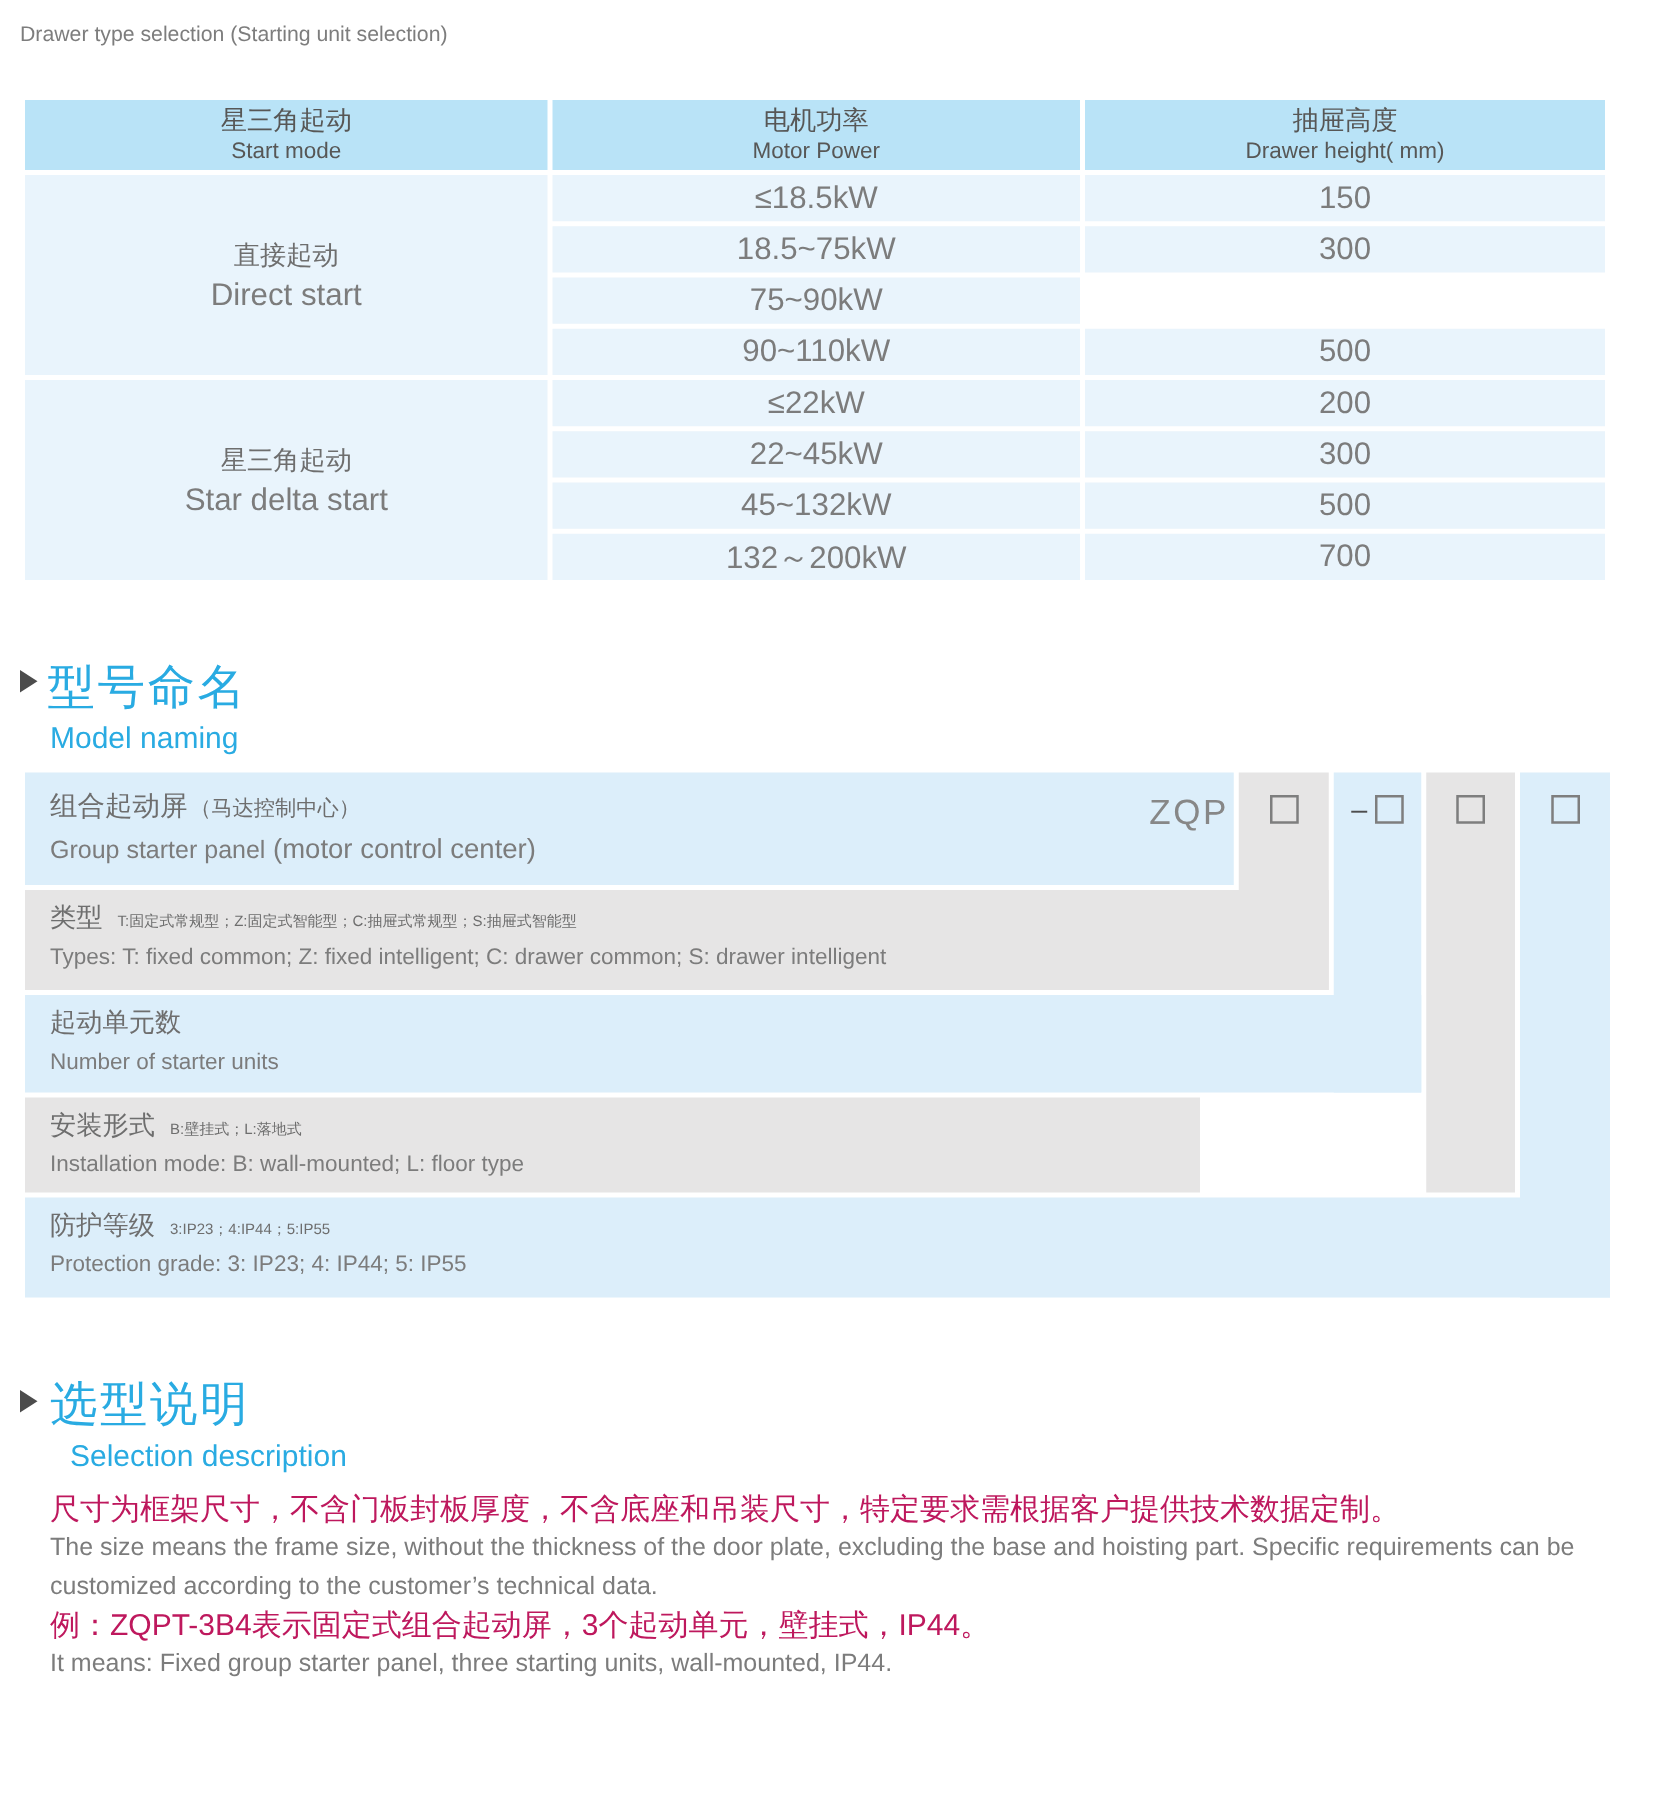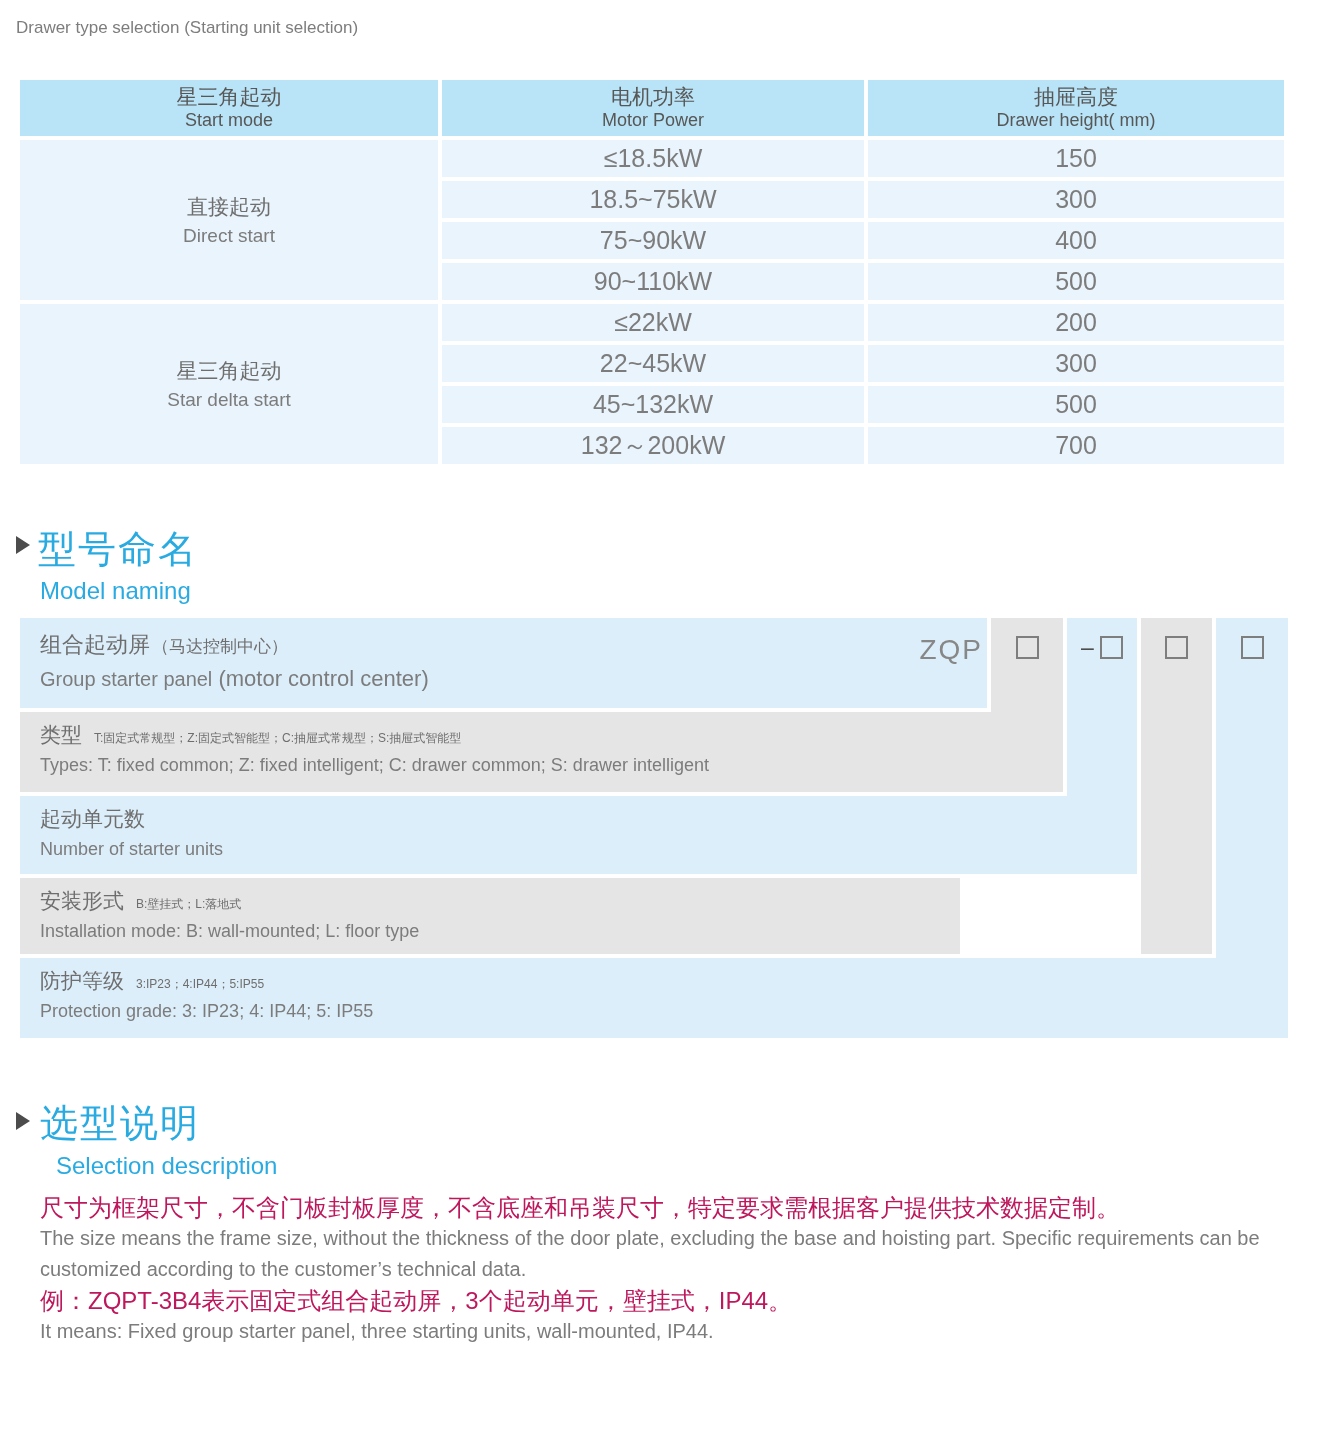--- a/index.html
+++ b/index.html
@@ -24,21 +24,21 @@
 
   
   .tbl{position:absolute;left:20px;top:80px;width:1264px;}
   .tbl-head{display:grid;grid-template-columns:418px 422px 416px;column-gap:4px;}
   .th{height:56px;background:var(--hdr-blue);display:flex;flex-direction:column;justify-content:center;align-items:center;}
   .th-zh{font-size:21px;color:var(--txt-dark);line-height:1.2;}
   .th-en{font-size:18px;color:var(--txt-dark);line-height:1.2;margin-top:1px;}
   .tbl-body{display:grid;grid-template-columns:418px 422px 416px;gap:4px;margin-top:4px;grid-auto-rows:37px;grid-auto-flow:row;}
   .mode{grid-column:1;grid-row:span 4;background:var(--cell-blue);display:flex;flex-direction:column;justify-content:center;align-items:center;}
   .mode-zh{font-size:21px;color:var(--txt-mid);}
-  .mode-en{font-size:19px;color:var(--txt-body);margin-top:4px;}
+  .mode-en{font-size:25px;color:var(--txt-body);margin-top:4px;}
   .pcell{grid-column:2;}
   .hcell{grid-column:3;}
   .pcell,.hcell{background:var(--cell-blue);display:flex;justify-content:center;align-items:center;font-size:25px;color:var(--txt-body);}
 
   
   .sect-arrow{position:absolute;width:0;height:0;border-left:14px solid #4c4c4c;border-top:9px solid transparent;border-bottom:9px solid transparent;}
   .sect-zh{position:absolute;font-size:38px;color:var(--accent);letter-spacing:2px;}
   .sect-en{position:absolute;font-size:24px;color:var(--accent);}
 
   
@@ -102,21 +102,20 @@
     <div class="tbl-body">
       <div class="mode">
         <div class="mode-zh">直接起动</div>
         <div class="mode-en">Direct start</div>
       </div>
       <div class="pcell">≤18.5kW</div>
       <div class="hcell">150</div>
       <div class="pcell">18.5~75kW</div>
       <div class="hcell">300</div>
       <div class="pcell">75~90kW</div>
-      <div class="hcell">400</div>
       <div class="pcell">90~110kW</div>
       <div class="hcell">500</div>
 
       <div class="mode">
         <div class="mode-zh">星三角起动</div>
         <div class="mode-en">Star delta start</div>
       </div>
       <div class="pcell">≤22kW</div>
       <div class="hcell">200</div>
       <div class="pcell">22~45kW</div>

